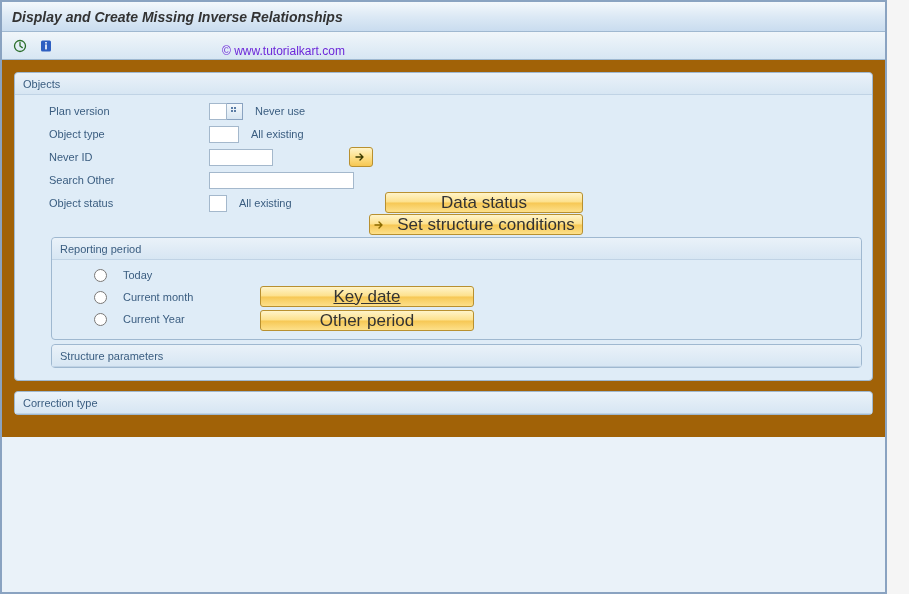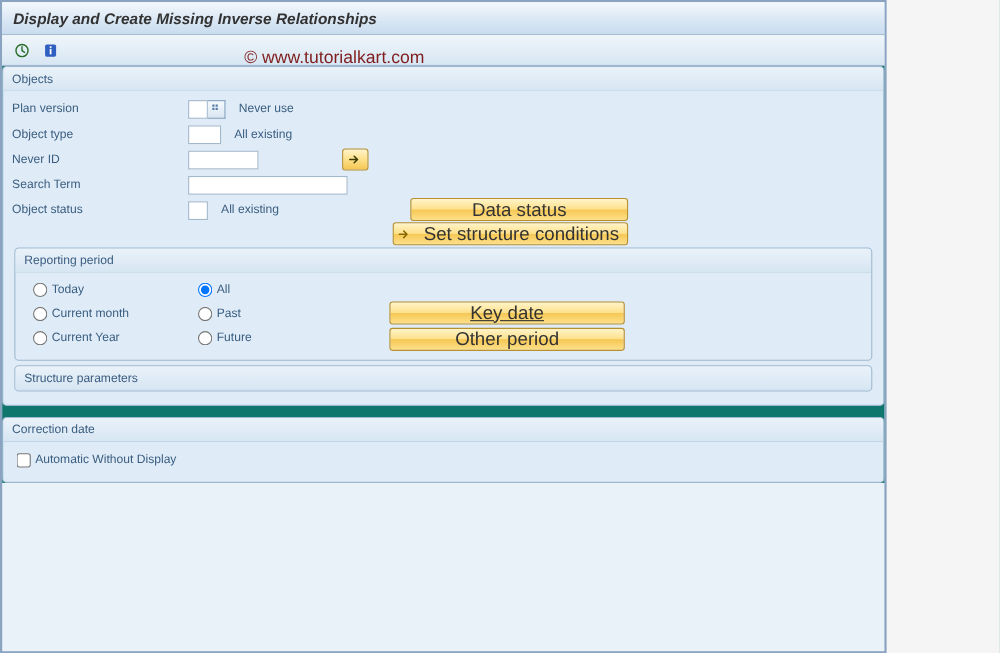--- a/index.html
+++ b/index.html
@@ -5,21 +5,21 @@
     * { box-sizing: border-box; margin: 0; padding: 0; }
     body {
       font-family: Arial, Helvetica, sans-serif;
       font-size: 11px;
       background: #f5f5f5;
       width: 909px;
       height: 594px;
       overflow: hidden;
     }
     .window {
-      width: 806px;
+      width: 887px;
       height: 594px;
       border: 2px solid #8aa3c1;
       background: #eaf2f9;
       position: relative;
     }
     .titlebar {
       height: 30px;
       background: linear-gradient(to bottom, #f4f8fc 0%, #dce9f5 50%, #c9dcef 100%);
       border-bottom: 1px solid #9fb8d0;
       padding: 0 10px;
@@ -49,48 +49,49 @@
       border-radius: 3px;
       display: flex;
       align-items: center;
       justify-content: center;
       cursor: pointer;
     }
     .watermark {
       position: absolute;
       left: 220px;
       top: 42px;
-      color: #7f1d1d;
-      font-size: 16px;
+      color: #6d28d9;
+      font-size: 12px;
       font-weight: 500;
       pointer-events: none;
       z-index: 200;
       font-family: Arial, sans-serif;
     }
     .content {
-      padding: 0;
-      background: #0f766e;
+      padding: 12px;
+      background: #a16207;
     }
     .group {
       border: 1px solid #9fb8d0;
       border-radius: 4px;
       background: #dfecf7;
       margin-bottom: 10px;
       position: relative;
     }
     .group-title {
       padding: 5px 8px 4px 8px;
       color: #3a5d80;
       font-size: 11px;
       border-bottom: 1px solid #c0d3e5;
       background: linear-gradient(to bottom, #eaf2f9 0%, #d7e6f3 100%);
       border-radius: 4px 4px 0 0;
     }
     .group-body {
       padding: 4px 8px 8px 8px;
+      margin-left: 26px;
     }
     .row {
       display: flex;
       align-items: center;
       height: 22px;
       margin: 1px 0;
     }
     .label {
       width: 160px;
       color: #3a5d80;
@@ -172,21 +173,21 @@
       border: 1px solid #9fb8d0;
       border-radius: 4px;
       background: #dfecf7;
       margin: 4px 2px 4px 2px;
     }
     .radio-col { display: inline-block; vertical-align: top; }
     .radio-row {
       display: flex;
       align-items: center;
       height: 22px;
-      gap: 4px;
+      gap: 16px;
     }
     .radio-row label {
       color: #3a5d80;
       font-size: 11px;
     }
     .checkbox-wrap {
       display: flex;
       align-items: center;
       gap: 4px;
       color: #3a5d80;
@@ -254,21 +255,21 @@
           <input class="med-input" style="">
           <span style="width:76px;"></span>
           <div class="golden-small">
             <svg width="12" height="10" viewBox="0 0 12 10">
               <path d="M1 5 H8 M5 2 L8 5 L5 8" stroke="#3b3b00" stroke-width="1.4" fill="none" stroke-linecap="round" stroke-linejoin="round"></path>
             </svg>
           </div>
         </div>
 
         <div class="row">
-          <span class="label">Search Term</span>
+          <span class="label">Search Other</span>
           <input class="long-input" style="">
         </div>
 
         <div class="row">
           <span class="label">Object status</span>
           <input class="mini-input" style="">
           <span class="after-text">All existing</span>
           <div style="position:absolute; left:370px;">
              <div class="golden-btn" style="width:198px;position:absolute;top:-11px;">
                <span>Data status</span>
@@ -294,58 +295,36 @@
                 </div>
               <div class="radio-row">
                   <input type="radio" name="rp" style="">
                   <label>Current month</label>
                 </div>
               <div class="radio-row">
                   <input type="radio" name="rp" style="">
                   <label>Current Year</label>
                 </div>
             </div>
-            <div class="radio-col" style="width:158px;">
-              <div class="radio-row">
-                  <input type="radio" name="rp" checked="" style="">
-                  <label>All</label>
-                </div>
-              <div class="radio-row">
-                  <input type="radio" name="rp" style="">
-                  <label>Past</label>
-                </div>
-              <div class="radio-row">
-                  <input type="radio" name="rp" style="">
-                  <label>Future</label>
-                </div>
-            </div>
             <div class="radio-col" style="width:220px;padding-top:22px;padding-left:16px;">
               <div class="golden-btn" style="width:214px;margin-bottom:3px;text-decoration:underline;">
                 <span>Key date</span>
               </div>
               <div class="golden-btn" style="width:214px;">
                 <span>Other period</span>
               </div>
             </div>
           </div>
         </div>
 
         <div class="inner-group">
           <div class="group-title">Structure parameters</div>
         </div>
 
       </div>
     </div>
 
     <div class="group">
-      <div class="group-title">Correction date</div>
-      <div class="group-body">
-        <div class="row">
-          <div class="checkbox-wrap" style="padding-left:4px;">
-            <input type="checkbox" style="">
-            <span>Automatic Without Display</span>
-          </div>
-        </div>
-      </div>
+      <div class="group-title">Correction type</div>
     </div>
 
   </div>
 </div>
 
 </body></html>

